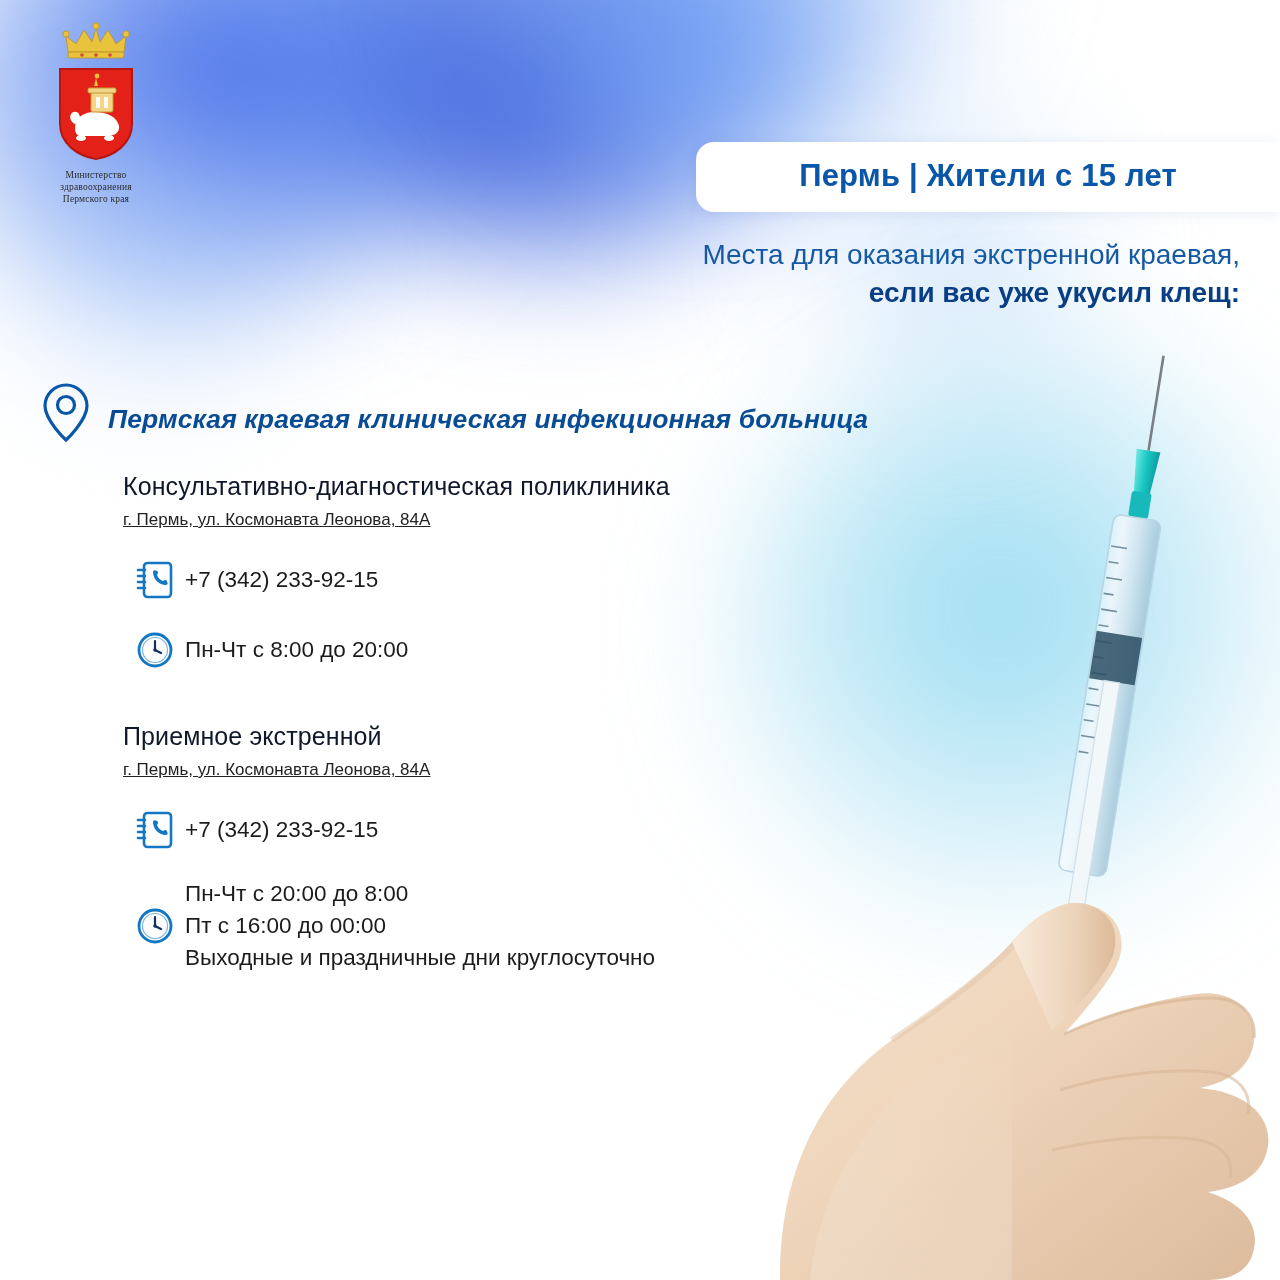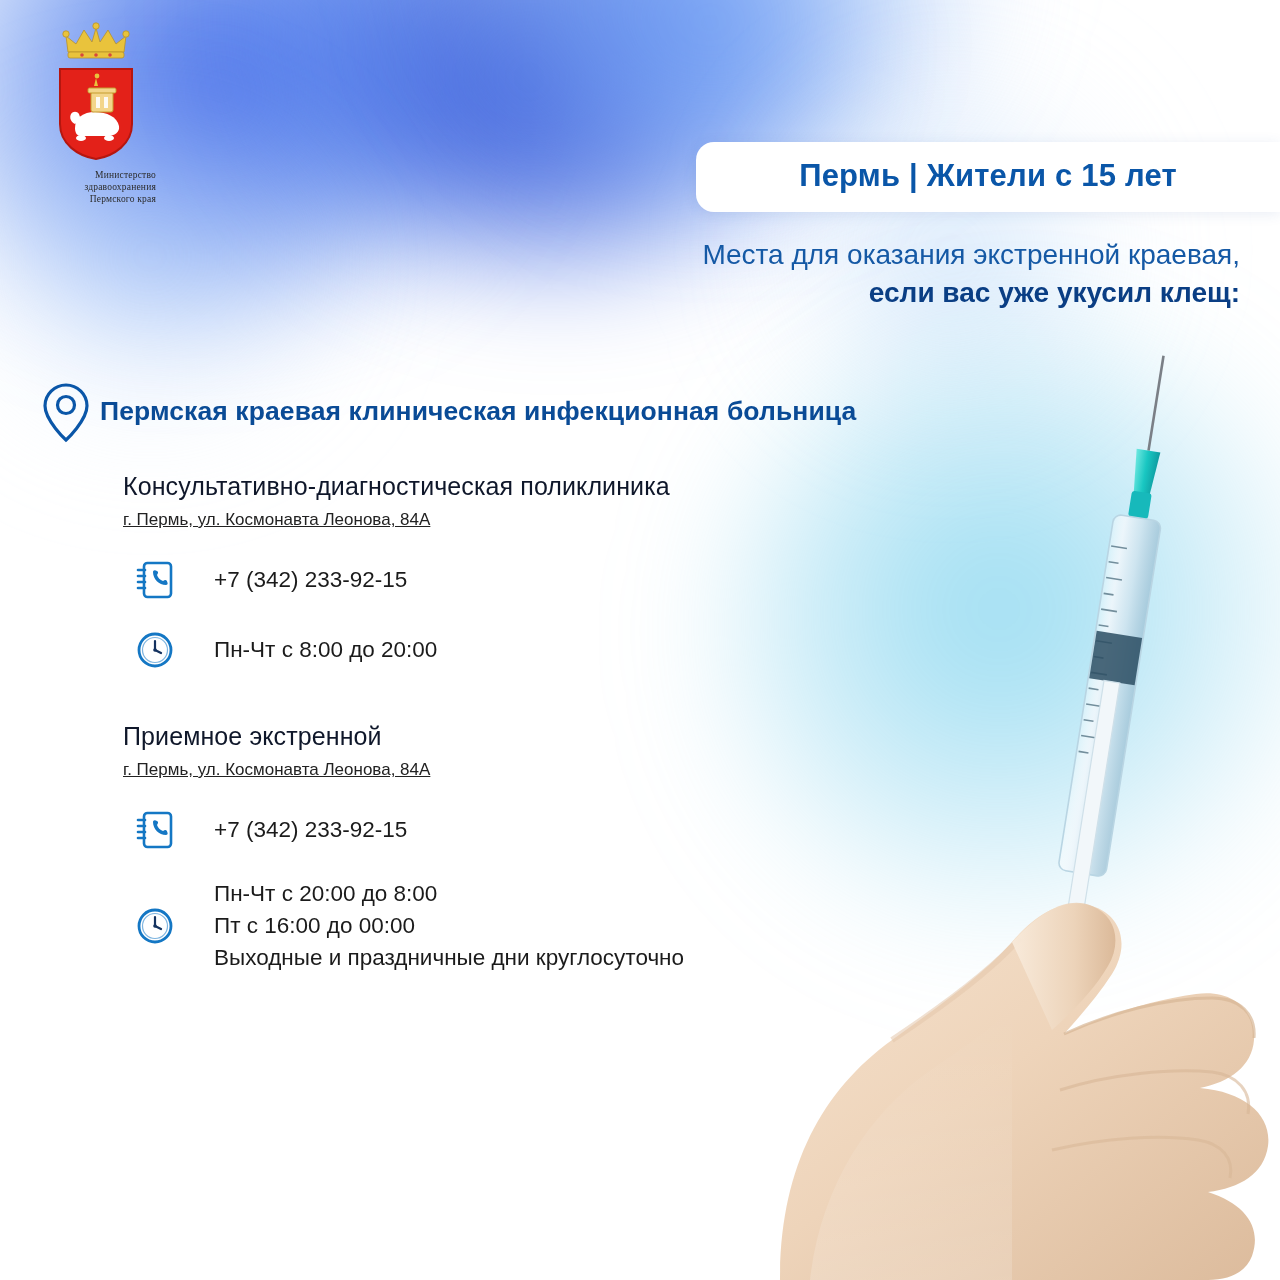--- a/index.html
+++ b/index.html
@@ -72,21 +72,21 @@
     height: 380px;
     background: radial-gradient(circle at 50% 50%, rgba(150,195,245,0.45) 0%, rgba(225,238,253,0.12) 55%, rgba(255,255,255,0) 75%);
   }
 
   
   .logo {
     position: absolute;
     left: 36px;
     top: 22px;
     width: 120px;
-    text-align: right;
+    text-align: center;
   }
   .logo-crown {
     width: 72px;
     height: 42px;
     margin: 0 auto 2px auto;
     display: block;
   }
   .logo-shield {
     width: 78px;
     height: 96px;
@@ -146,22 +146,23 @@
   
   .content {
     position: absolute;
     left: 40px;
     top: 380px;
     width: 1000px;
   }
 
   .org-row {
     display: flex;
-    align-items: flex-start;
-    gap: 8px;
+    align-items: center;
+    gap: 16px;
+    font-style: italic;
   }
   .pin-icon {
     width: 52px;
     height: 62px;
     flex: 0 0 52px;
     margin-top: 2px;
   }
   .org-name {
     font-size: 26.5px;
     font-weight: bold;
@@ -188,21 +189,21 @@
     margin-top: 6px;
     font-size: 17px;
     color: #222222;
     line-height: 24px;
     text-decoration: underline;
   }
 
   .info-row {
     display: flex;
     align-items: center;
-    gap: 37px;
+    gap: 8px;
     margin-top: 26px;
     padding-left: 10px;
   }
   .info-row.hours {
     align-items: center;
   }
   .info-icon {
     width: 44px;
     height: 44px;
     flex: 0 0 44px;

